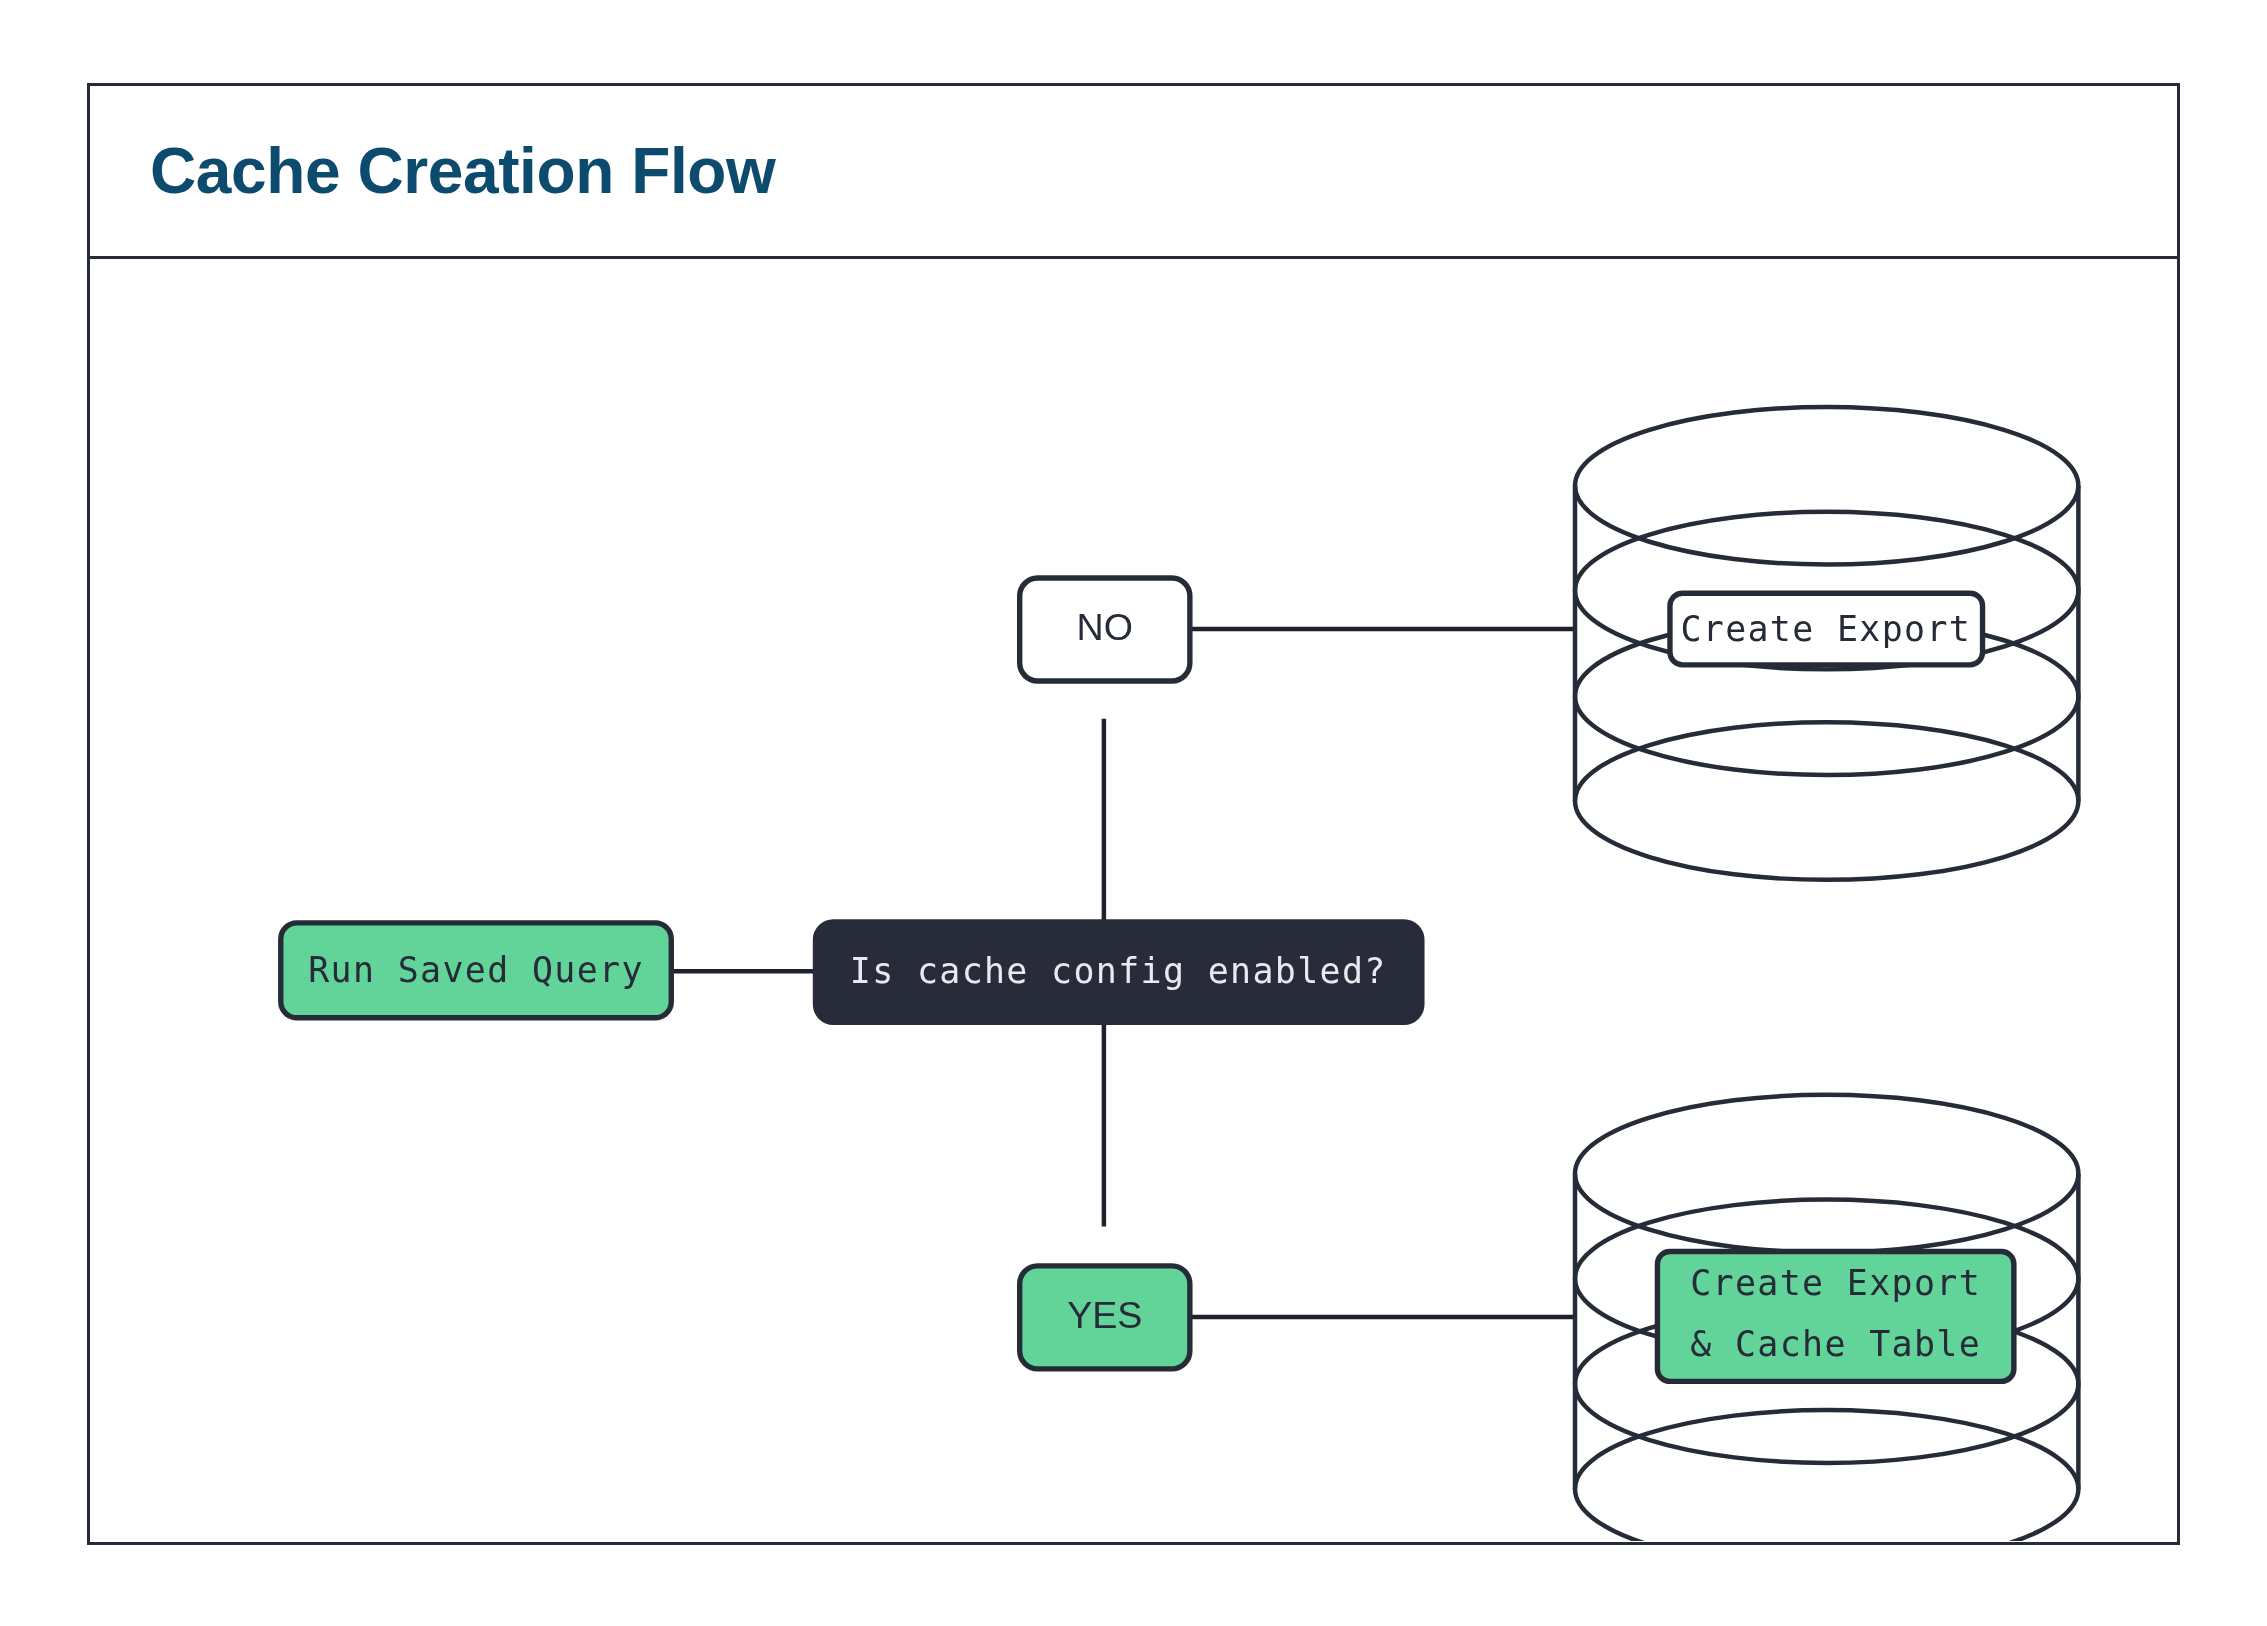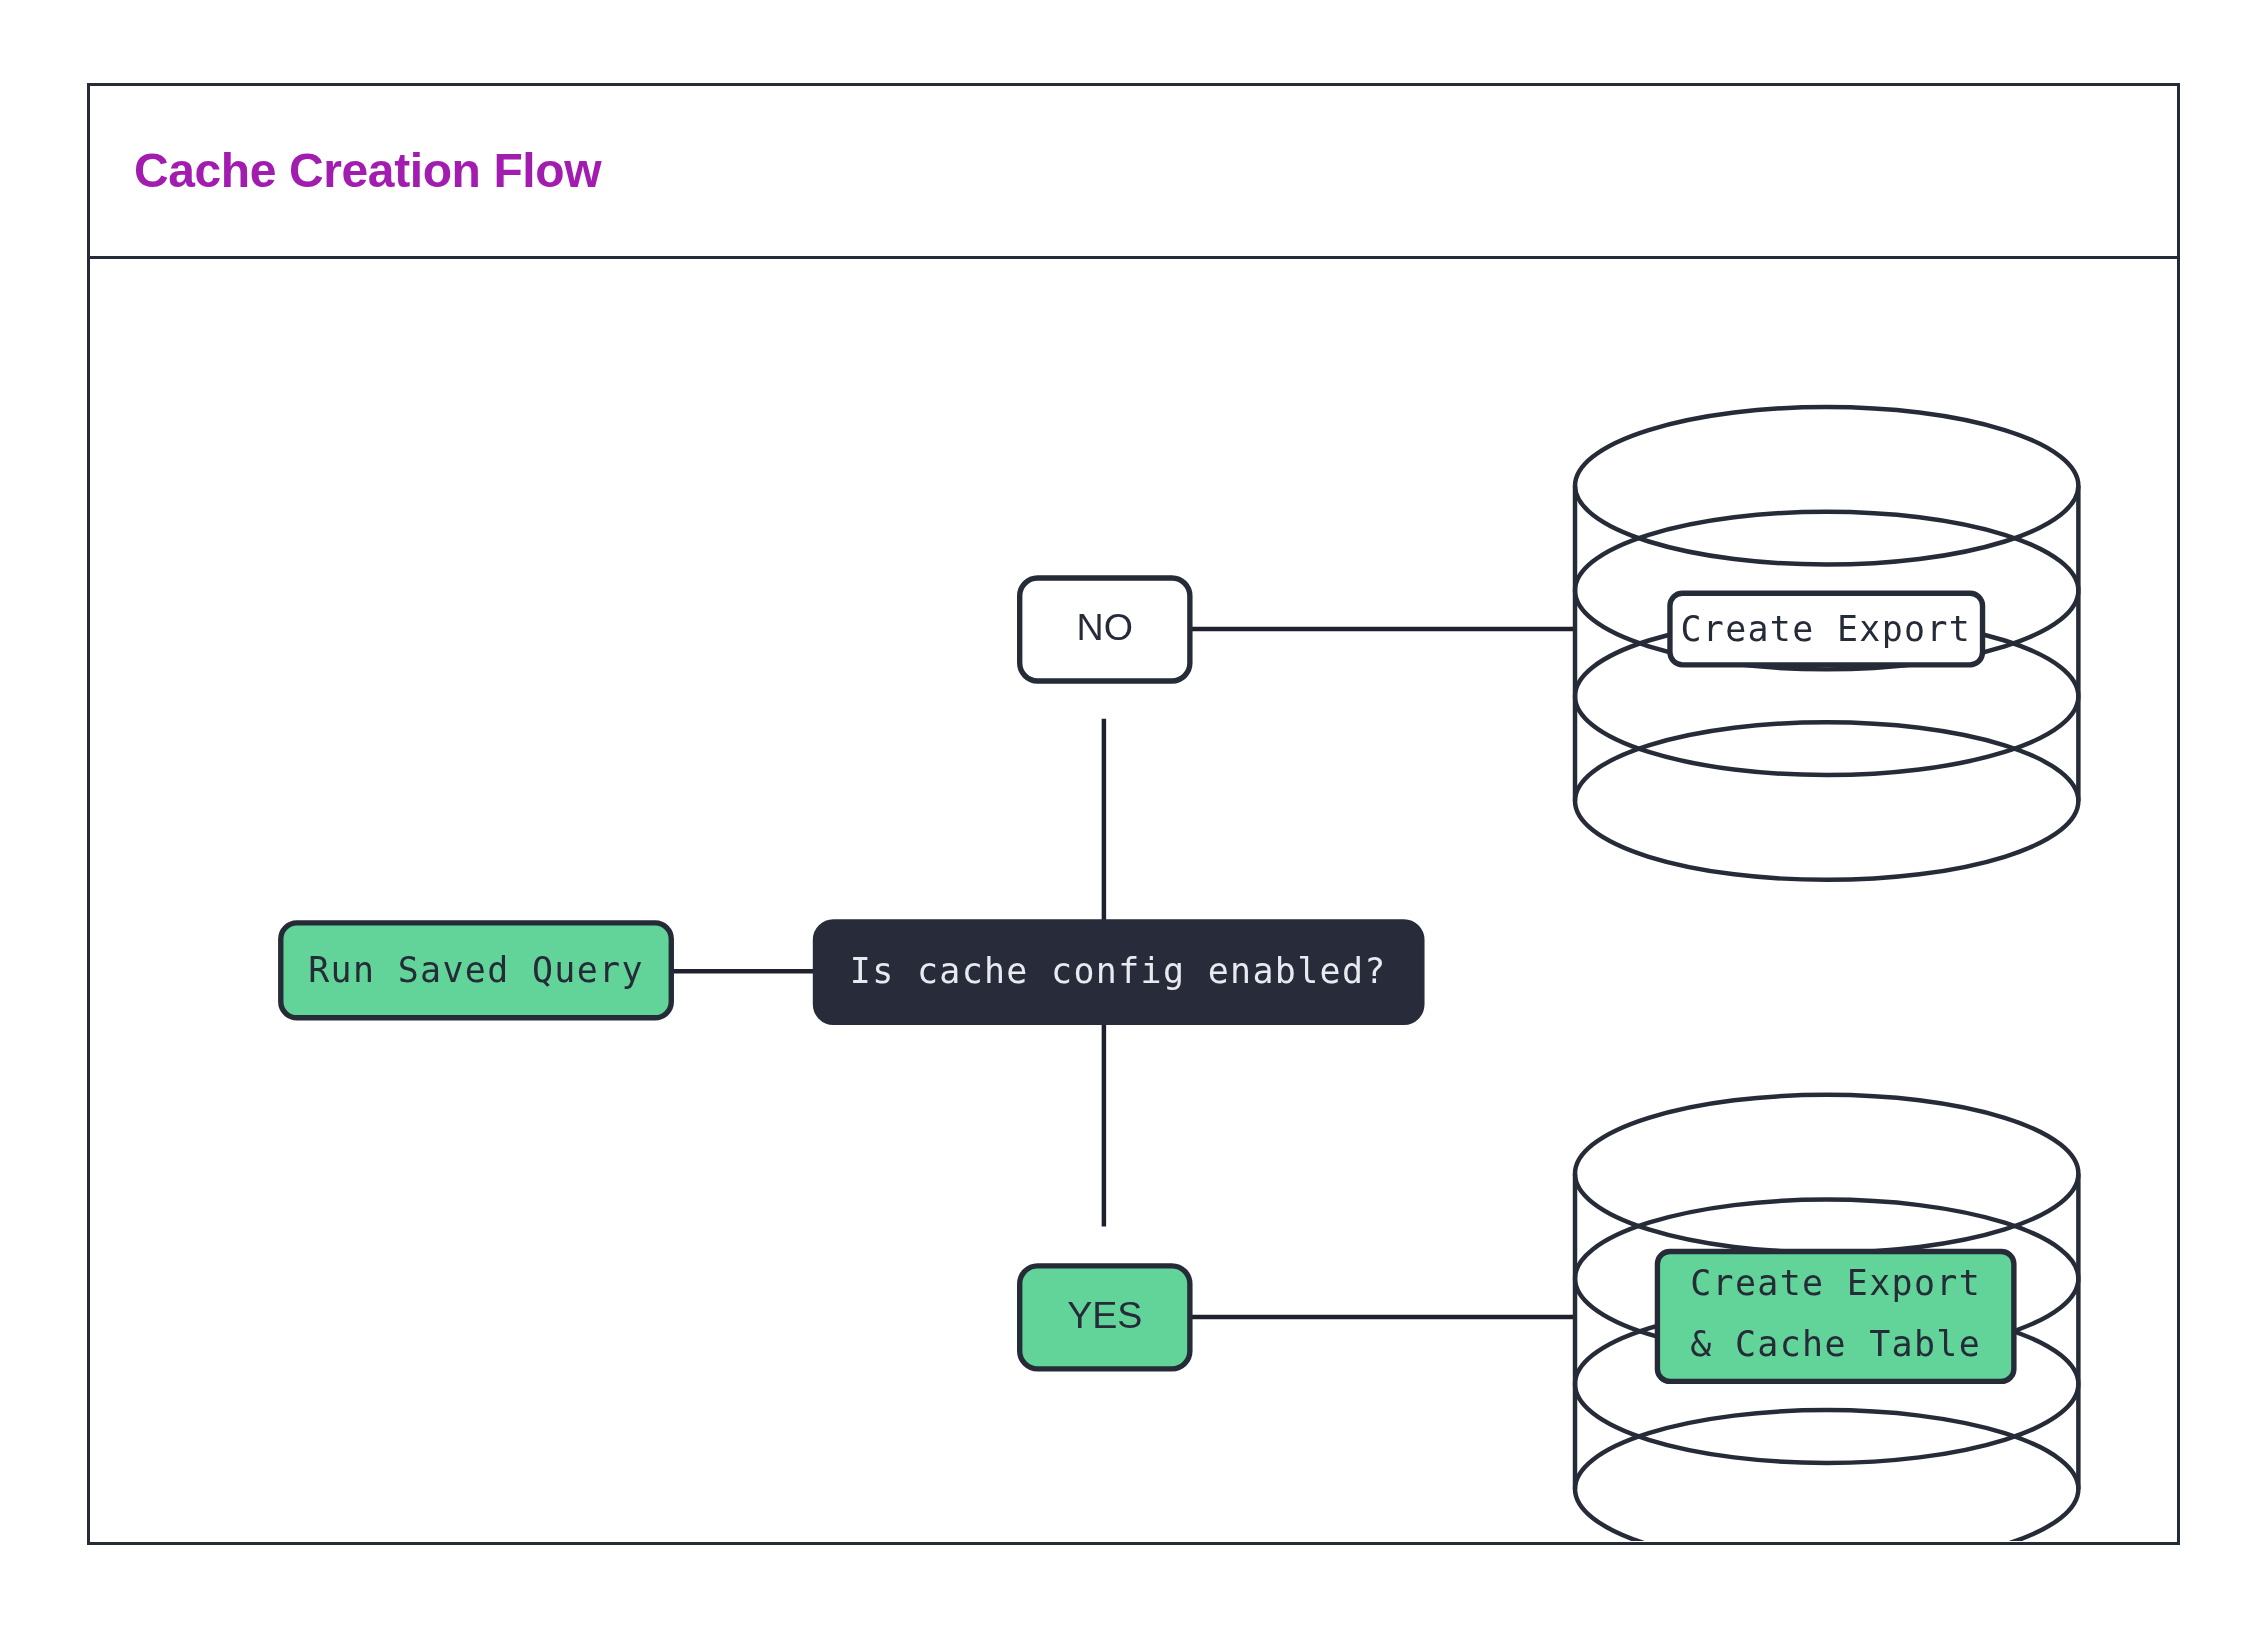--- a/index.html
+++ b/index.html
@@ -35,25 +35,25 @@
     top: 0;
     right: 0;
     height: 173px;
     border-bottom: 3.6px solid #262b38;
     box-sizing: border-box;
     display: flex;
     align-items: center;
   }
   .frame-title {
     font-family: "Liberation Sans", sans-serif;
-    font-size: 48px;
+    font-size: 64px;
     font-weight: bold;
-    color: #a21caf;
+    color: #0c4a6e;
     letter-spacing: -0.4px;
-    padding-left: 44px;
+    padding-left: 60px;
     line-height: 1;
   }
   .canvas {
     position: absolute;
     left: 0;
     top: 173px;
     right: 0;
     bottom: 0;
     overflow: hidden;
   }

